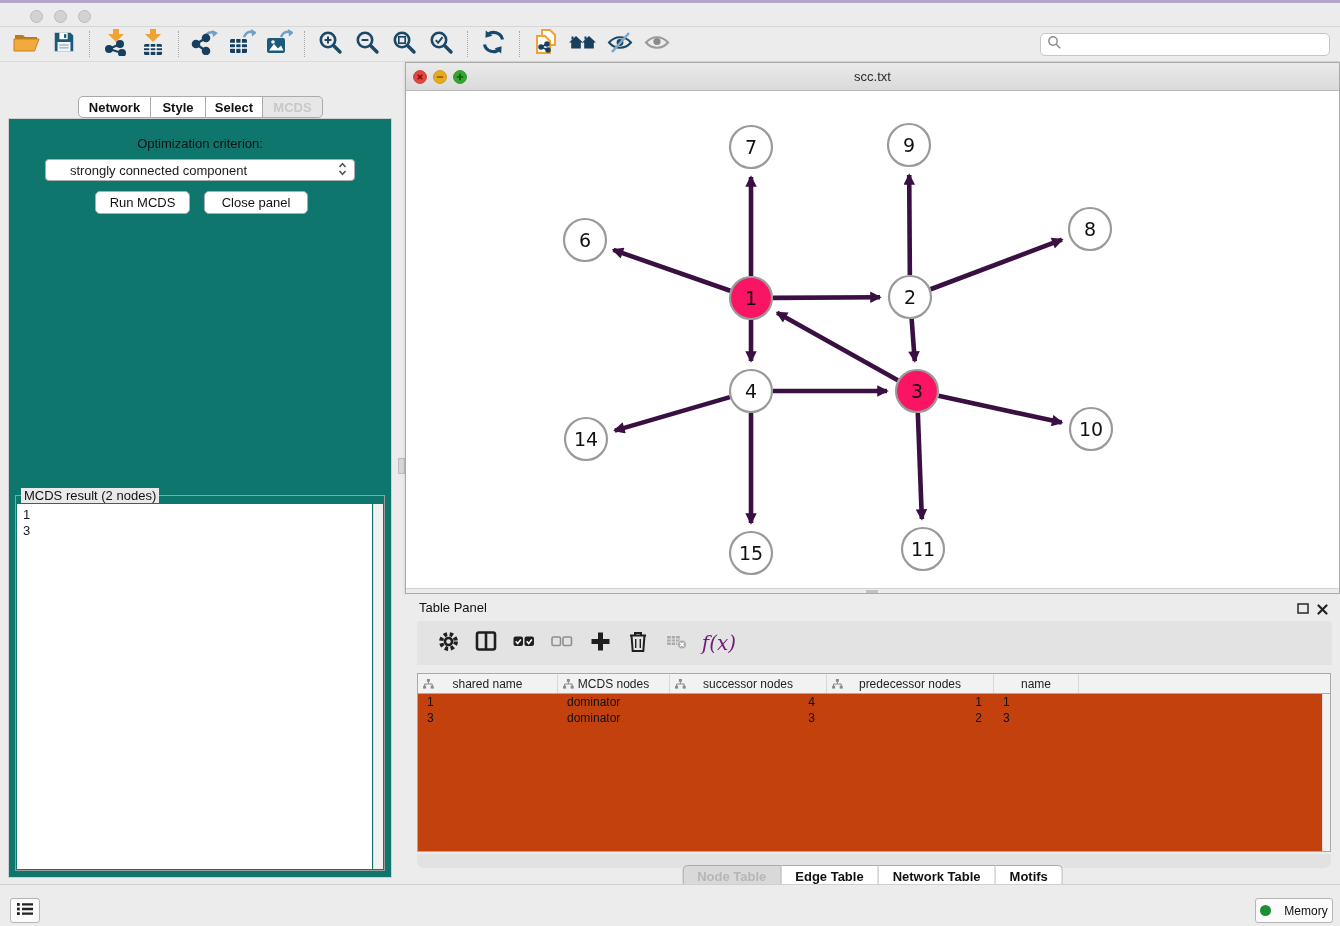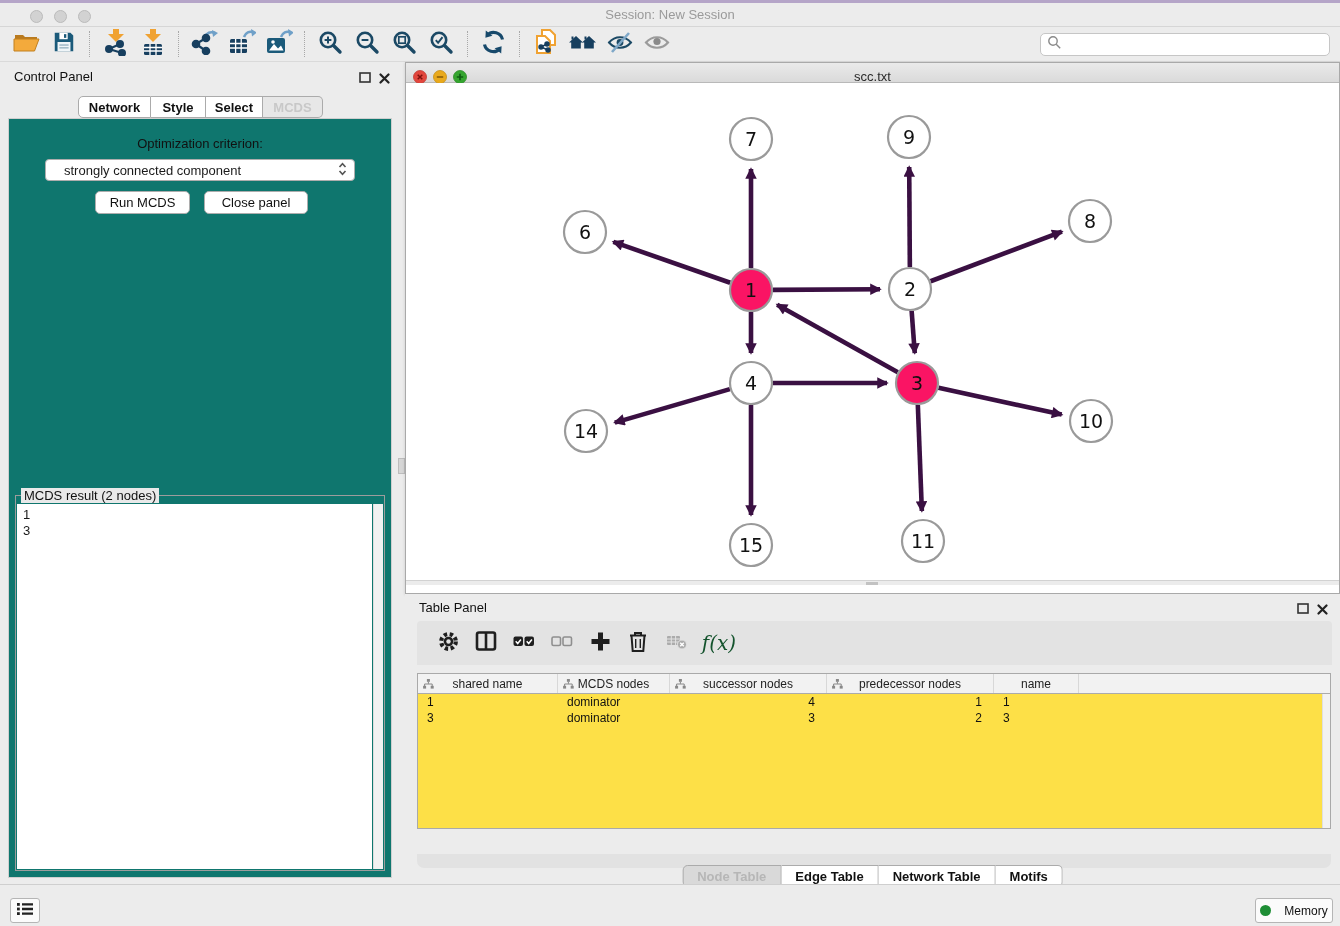--- a/index.html
+++ b/index.html
@@ -24,47 +24,47 @@
   .cp-header .cap-title { position:absolute; left:14px; top:7px; font-size:13px; color:#111; }
   .panel-ctrls { position:absolute; top:8px; display:flex; gap:8px; }
   #control-panel .panel-ctrls { right:10px; }
   .cp-tabs { position:absolute; left:78px; top:34px; display:flex; height:22px; }
   .seg { height:22px; display:flex; align-items:center; justify-content:center; font-size:13px; font-weight:600; background:#fff; border:1px solid #ABABAB; border-left:none; padding:0 2px; color:#111; }
   .seg:first-child { border-left:1px solid #ABABAB; border-radius:5px 0 0 5px; }
   .seg:last-child { border-radius:0 5px 5px 0; }
   .cp-tabs .seg.sel { background:#E7E7E7; color:#C8C8C8; }
   .cp-content { position:absolute; left:8px; right:8px; top:56px; bottom:6px; background:#0f766e; border:1px solid #CFCFCF; }
   .opt-label { position:absolute; top:17px; left:0; right:0; text-align:center; font-size:13px; color:#111; }
-  .dropdown { position:absolute; left:36px; top:40px; width:310px; height:22px; background:#fff; border:1px solid #ADADAD; border-radius:4px; display:flex; align-items:center; font-size:13px; padding-left:18px; }
+  .dropdown { position:absolute; left:36px; top:40px; width:310px; height:22px; background:#fff; border:1px solid #ADADAD; border-radius:4px; display:flex; align-items:center; font-size:13px; padding-left:24px; }
   .dropdown .chev { margin-left:auto; margin-right:5px; }
   .btnrow { position:absolute; top:72px; left:0; right:0; }
   .pbtn { position:absolute; height:23px; background:#fff; border:1px solid #ADADAD; border-radius:5px; font-size:13px; display:flex; align-items:center; justify-content:center; color:#111; }
   #run-btn { left:86px; width:95px; }
   #close-btn { left:195px; width:104px; }
   .result-box { position:absolute; left:6px; top:376px; width:370px; height:376px; border:1px solid #9C9C9C; }
   .result-legend { position:absolute; top:-8px; left:5px; background:#E9E9E9; padding:0 3px; font-size:13px; color:#111; }
   .result-inner { position:absolute; left:1px; right:12px; top:8px; bottom:1px; background:#fff; padding:3px 0 0 6px; font-size:13px; line-height:16px; }
   .result-track { position:absolute; right:1px; top:8px; bottom:1px; width:10px; background:#F1F1F1; border-left:1px solid #DDD; }
 
   
   #net-window { position:absolute; left:405px; top:62px; width:935px; height:532px; background:#fff; border:1px solid #A9A9A9; box-shadow:0 1px 3px rgba(0,0,0,.15); }
-  .nw-titlebar { position:relative; height:20px; background:linear-gradient(#EAEAEA,#DADADA); border-bottom:1px solid #B9B9B9; }
+  .nw-titlebar { position:relative; height:28px; background:linear-gradient(#EAEAEA,#DADADA); border-bottom:1px solid #B9B9B9; }
   .nw-title { position:absolute; top:6px; left:0; right:0; text-align:center; font-size:13px; color:#2a2a2a; }
   .nw-canvas { position:relative; width:100%; height:497px; background:#fff; overflow:hidden; }
   .nw-hscroll { position:relative; height:5px; background:#ECECEC; border-top:1px solid #D2D2D2; }
   .nw-hscroll .handle { position:absolute; left:460px; top:1px; width:12px; height:3px; background:#C2C2C2; }
 
   
   #table-panel { position:absolute; left:405px; top:594px; width:935px; height:290px; background:#ECECEC; }
   #table-panel .cap-title { position:absolute; left:14px; top:6px; font-size:13px; color:#111; }
   #table-panel .panel-ctrls { right:12px; top:7px; }
   .tp-toolbar { position:absolute; left:12px; right:8px; top:27px; height:44px; background:#E3E3E3; border-radius:4px 4px 0 0; display:flex; align-items:center; padding-left:12px; gap:0; }
   .tp-tbtn { width:38px; height:34px; display:flex; align-items:center; justify-content:center; }
-  .fx { font-family:"DejaVu Serif","Liberation Serif",serif; font-style:italic; font-size:20px; color:#14532d; }
-  .tp-table { position:absolute; left:12px; right:9px; top:79px; height:156px; background:#fde047; border:1px solid #A9A9A9; overflow:hidden; }
+  .fx { font-family:"DejaVu Serif","Liberation Serif",serif; font-style:italic; font-size:20px; color:#701a75; }
+  .tp-table { position:absolute; left:12px; right:9px; top:79px; height:179px; background:#c2410c; border:1px solid #A9A9A9; overflow:hidden; }
   .tp-head { display:flex; height:20px; background:#F2F2F2; border-bottom:1px solid #ABABAB; }
   .th { position:relative; display:flex; align-items:center; justify-content:center; font-size:12px; color:#222; border-right:1px solid #D8D8D8; }
   .th .hicon { position:absolute; left:5px; top:4px; }
   .tp-body .tr { display:flex; height:16px; }
   .td { font-size:12px; line-height:16px; color:#111; white-space:nowrap; overflow:hidden; }
   .td.l { padding-left:9px; text-align:left; }
   .td.r { padding-right:12px; text-align:right; }
   .tp-vtrack { position:absolute; right:0; top:20px; bottom:0; width:8px; background:#F2F2F2; border-left:1px solid #DFDFDF; }
   .tp-hscroll { position:absolute; left:12px; right:9px; top:260px; height:14px; background:#E2E2E2; border-radius:0 0 7px 7px; }
   .tp-tabs { position:absolute; top:271px; left:50%; transform:translateX(-50%); display:flex; height:22px; }
@@ -81,21 +81,20 @@
   
   #v-divider { position:absolute; left:398px; top:458px; width:7px; height:16px; background:#D6D6D6; border:1px solid #BDBDBD; }
 </style>
 </head>
 <body>
 
 <div id="titlebar">
   <span class="tl-gray" style="left:30px"></span>
   <span class="tl-gray" style="left:54px"></span>
   <span class="tl-gray" style="left:78px"></span>
-  <div class="title">Session: New Session</div>
 </div>
 
 <div id="toolbar">
   <div class="tbtn">
       <span><svg width="27" height="23" viewBox="0 0 27 23">
           <path d="M2 4h8l2 2h12v4H2z" fill="#B97A1F"></path>
           <path d="M1 8h25l-4.5 12H1z" fill="#F3AA3C" stroke="#C2801F" stroke-width="1"></path>
         </svg></span>
     </div>
   <div class="tbtn">
@@ -238,31 +237,20 @@
   <div class="searchbox">
     <span><svg width="15" height="15" viewBox="0 0 15 15">
           <circle cx="6" cy="6" r="4.2" fill="none" stroke="#8A8A8A" stroke-width="1.4"></circle>
           <path d="M9.2 9.2l4 4" stroke="#8A8A8A" stroke-width="1.4"></path>
         </svg></span>
     <input type="text" placeholder="" style="">
   </div>
 </div>
 
 <div id="control-panel">
-  <div class="cp-header">
-    <span class="cap-title">Control Panel</span>
-    <span class="panel-ctrls">
-      <span><svg width="12" height="12" viewBox="0 0 12 12">
-            <rect x="1" y="1" width="10" height="9" fill="none" stroke="#333" stroke-width="1.6"></rect>
-          </svg></span>
-      <span><svg width="11" height="11" viewBox="0 0 11 11">
-            <path d="M1.5 1.5l8 8M9.5 1.5l-8 8" stroke="#222" stroke-width="2.2" stroke-linecap="round"></path>
-          </svg></span>
-    </span>
-  </div>
   <div class="cp-tabs" id="cp-tabs">
       <div class="seg" style="width: 73px;">Network</div>
       <div class="seg" style="width: 55px;">Style</div>
       <div class="seg" style="width: 57px;">Select</div>
       <div class="seg sel" style="width: 60px;">MCDS</div>
     </div>
   <div class="cp-content">
     <div class="opt-label">Optimization criterion:</div>
     <div class="dropdown">
       <span>strongly connected component</span>

